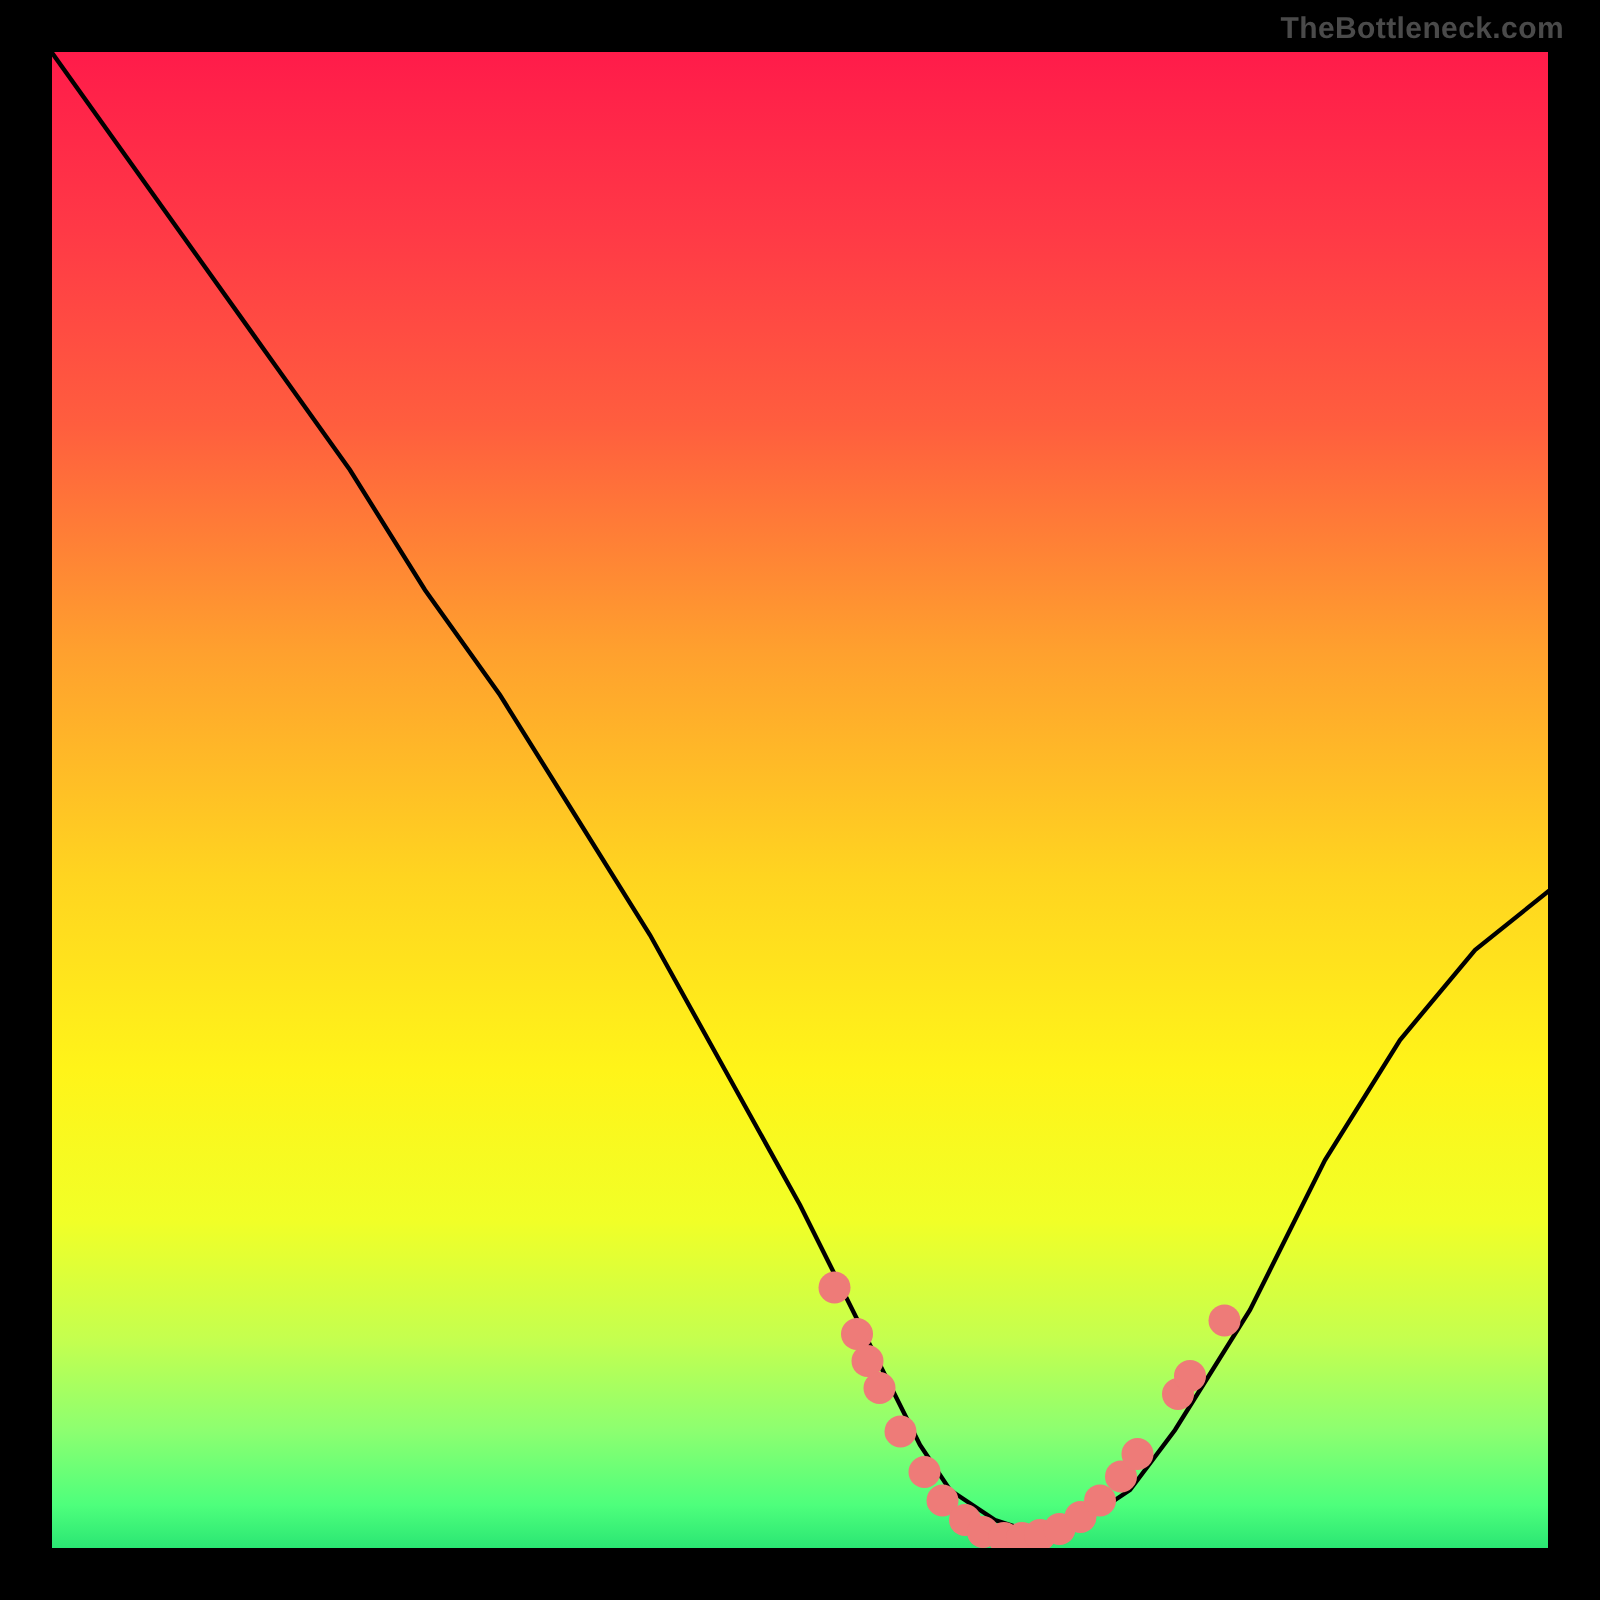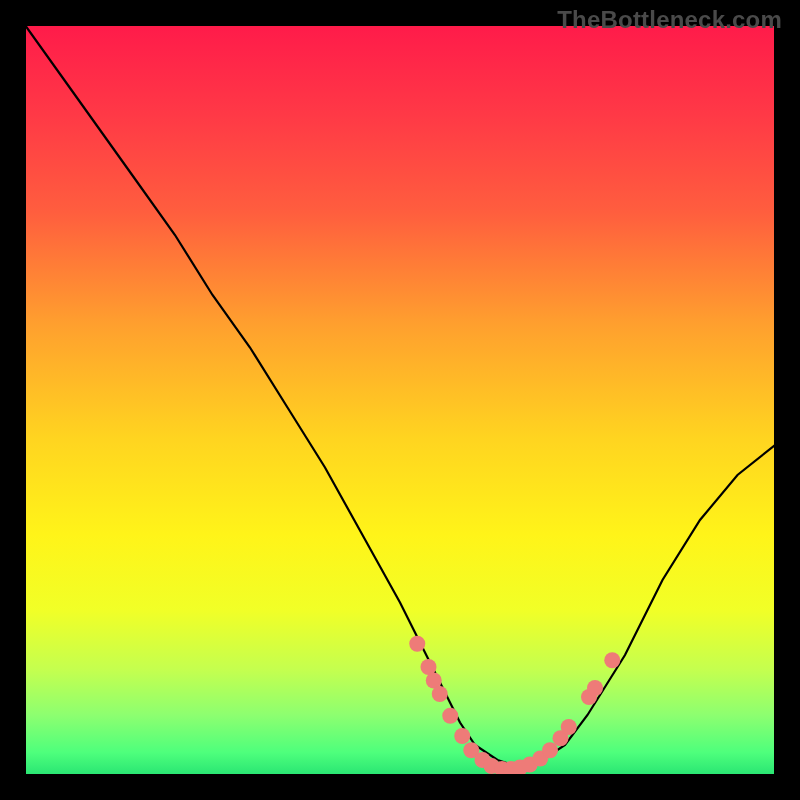--- a/index.html
+++ b/index.html
@@ -15,21 +15,21 @@
     position: relative;
     width: 800px;
     height: 800px;
     background: #000;
   }
   .watermark {
     position: absolute;
     top: 6px;
     right: 18px;
     color: #4a4a4a;
-    font-size: 24px;
+    font-size: 15px;
     font-weight: 600;
     letter-spacing: 0.2px;
     z-index: 4;
   }
   svg.chart {
     position: absolute;
     left: 0;
     top: 0;
     width: 800px;
     height: 800px;

